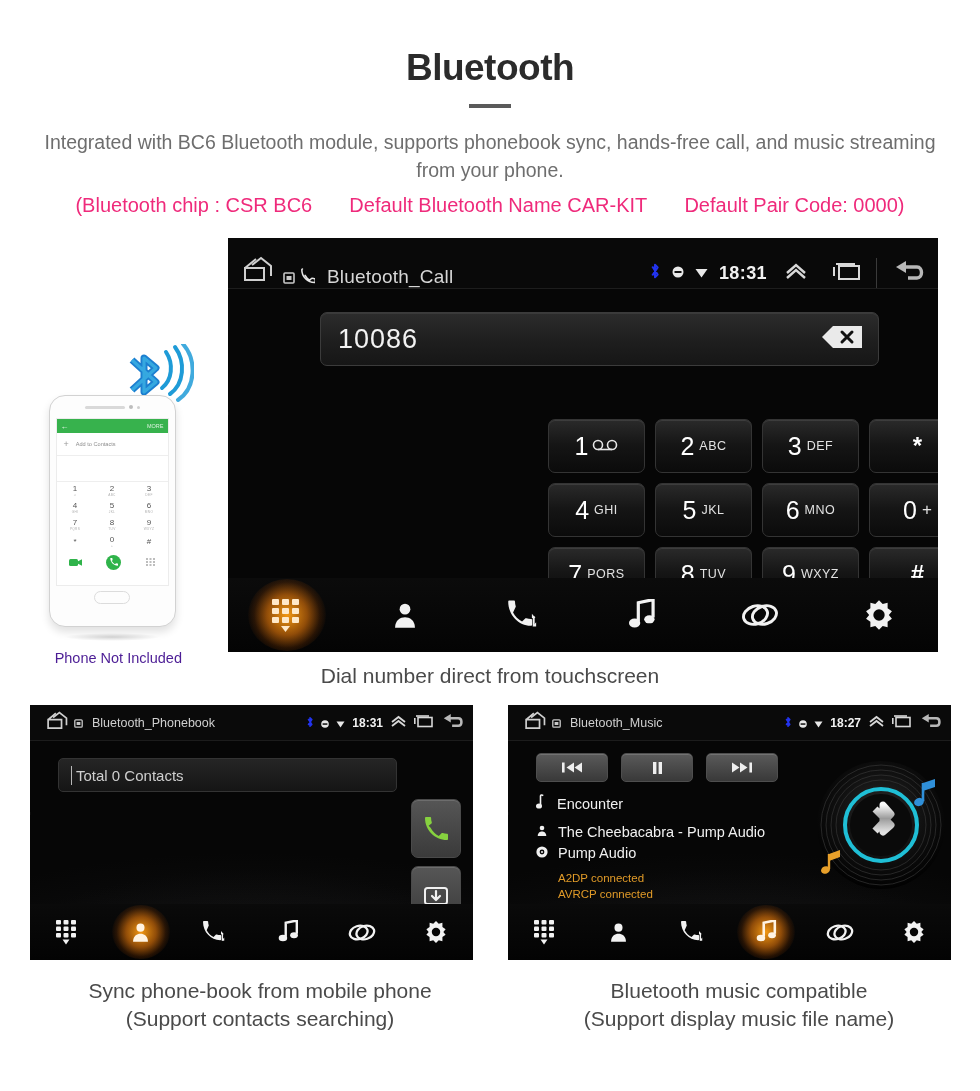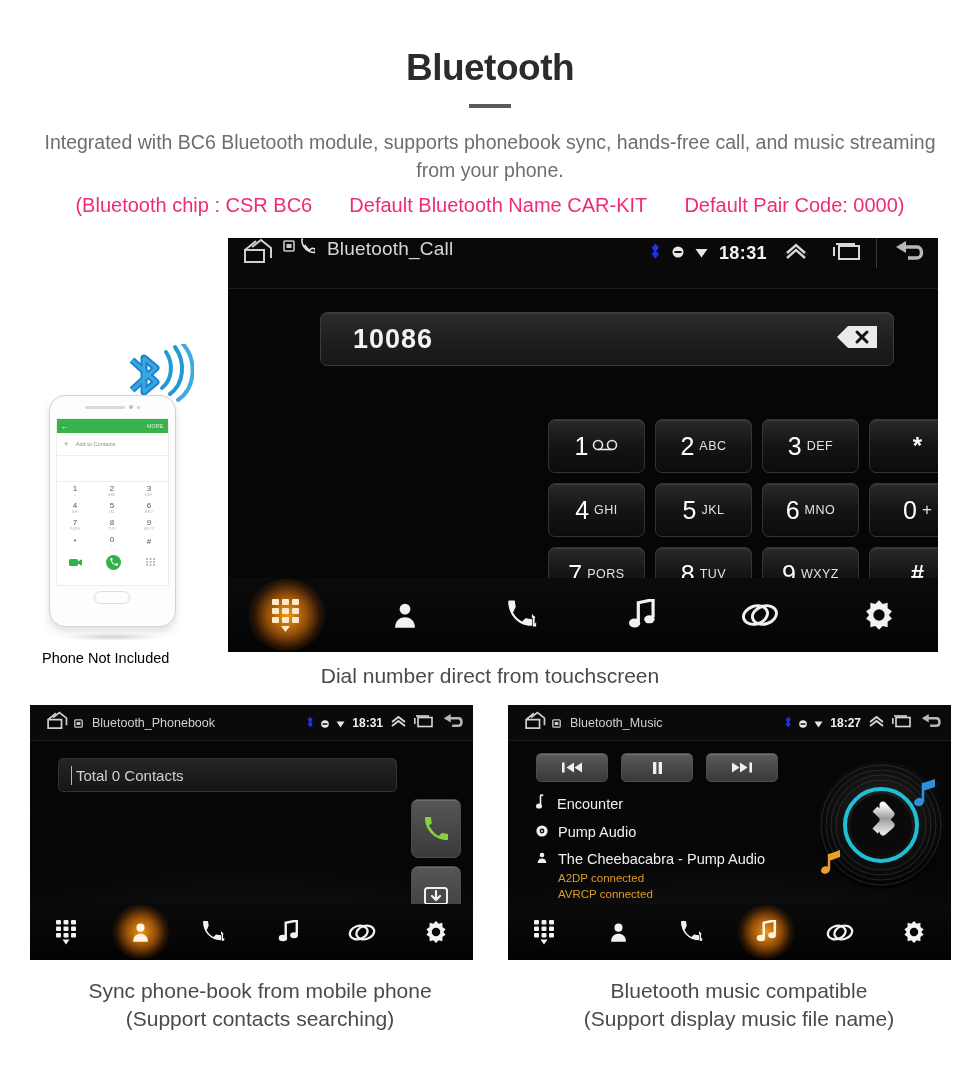--- a/index.html
+++ b/index.html
@@ -42,39 +42,38 @@
   }
   .unit-bg:after{
     content:"";position:absolute;left:0;right:0;bottom:0;height:58%;
     background:
       linear-gradient(100deg, rgba(255,255,255,0.045) 0 1px, transparent 1px 100%),
       linear-gradient(80deg, rgba(255,255,255,0.045) 0 1px, transparent 1px 100%);
     opacity:.7;
   }
   .statusbar{
     position:relative;height:50px;background:#090909;
-    display:flex;align-items:flex-start;padding:0 10px 0 14px;
+    display:flex;align-items:flex-end;padding:0 10px 0 14px;
     border-bottom:1px solid #1d1d1d;
   }
   .sb-title{
     color:#d6d6d6;font-size:19px;margin-left:12px;letter-spacing:.2px;
   }
   .sb-right{margin-left:auto;display:flex;align-items:center;gap:11px;}
   .sb-time{color:#f2f2f2;font-size:18px;font-weight:bold;letter-spacing:.4px;}
   .sb-sep{width:1px;height:30px;background:#3a3a3a;margin:0 4px;}
 
   
   .dial-area{position:relative;height:364px;}
   .numfield{
     position:absolute;left:92px;top:23px;width:526px;height:52px;
     border-radius:7px;border:1px solid #3b3b3b;
     background:linear-gradient(180deg,#2c2c2c 0%,#1e1e1e 55%,#161616 100%);
-    display:flex;align-items:center;padding:0 14px 0 32px;
+    display:flex;align-items:center;padding:0 14px 0 17px;
     box-shadow:inset 0 1px 0 rgba(255,255,255,.07);
-    font-weight:bold;
   }
   .numfield .num{color:#f3f3f3;font-size:27px;letter-spacing:1px;}
   .backspace{margin-left:auto;}
   .key{
     position:absolute;width:95px;height:52px;border-radius:7px;
     border:1px solid #343434;
     background:linear-gradient(180deg,#2a2a2a 0%,#151515 48%,#0b0b0b 100%);
     display:flex;align-items:center;justify-content:center;
     box-shadow:inset 0 1px 0 rgba(255,255,255,.09);
   }
@@ -129,21 +128,21 @@
   .ps-call{width:15px;height:15px;border-radius:50%;background:#2fb34a;display:flex;align-items:center;justify-content:center;}
   .phone-home{
     width:34px;height:11px;border-radius:7px;border:1.4px solid #dcdcdc;
     margin:5px auto 0 auto;
   }
   .phone-shadow{
     width:96px;height:8px;margin:6px auto 0 auto;border-radius:50%;
     background:radial-gradient(ellipse,rgba(0,0,0,.17),rgba(0,0,0,0) 70%);
   }
   .notincl{
-    text-align:left;color:#000000;font-size:14.5px;margin-top:9px;
+    text-align:right;color:#4c1d95;font-size:14.5px;margin-top:9px;
   }
   .bticon{position:absolute;left:112px;top:344px;}
 
   
   .caption{
     position:absolute;text-align:center;color:#4a4a4a;font-size:21px;
     line-height:1.35;width:100%;
   }
 
   
@@ -750,38 +749,38 @@
     <div style="position:absolute;left:28px;top:53px;width:290px;">
       <div class="mrow">
         <span>
           <svg width="11" height="16" viewBox="0 0 11 16">
             <path d="M4.5 11 L4.5 2 C4.5 1 6 0.6 7.2 1.6" fill="none" stroke="#f0f0f0" stroke-width="1.6"></path>
             <ellipse cx="3" cy="12" rx="3" ry="2.6" fill="#f0f0f0"></ellipse>
           </svg>
         </span>
         <span class="tx">Encounter</span>
       </div>
+      <div class="mrow" style="margin-bottom:3px">
+        <span>
+          <svg width="12" height="13" viewBox="0 0 24 24">
+              <circle cx="12" cy="7" r="4.6" fill="#f0f0f0"></circle>
+              <path d="M3.5 23 C3.5 16.5 8 14 12 14 C16 14 20.5 16.5 20.5 23 Z" fill="#f0f0f0"></path>
+            </svg>
+        </span>
+        <span class="tx">The Cheebacabra - Pump Audio</span>
+      </div>
       <div class="mrow">
         <span>
           <svg width="12" height="12">
               <circle cx="6" cy="6" r="5.6" fill="#f0f0f0"></circle>
               <circle cx="6" cy="6" r="2.4" fill="#0a0a0a"></circle>
               <circle cx="6" cy="6" r="1" fill="#f0f0f0"></circle>
             </svg>
         </span>
         <span class="tx">Pump Audio</span>
-      </div>
-      <div class="mrow" style="margin-bottom:3px">
-        <span>
-          <svg width="12" height="13" viewBox="0 0 24 24">
-              <circle cx="12" cy="7" r="4.6" fill="#f0f0f0"></circle>
-              <path d="M3.5 23 C3.5 16.5 8 14 12 14 C16 14 20.5 16.5 20.5 23 Z" fill="#f0f0f0"></path>
-            </svg>
-        </span>
-        <span class="tx">The Cheebacabra - Pump Audio</span>
       </div>
       <div class="mstat" style="margin-left:22px">A2DP connected</div>
       <div class="mstat" style="margin-left:22px">AVRCP connected</div>
     </div>
   </div>
 
   <div class="sub-nav">
     <div class="navitem">
       <svg width="24" height="26">
           <g fill="#f2f2f2">

